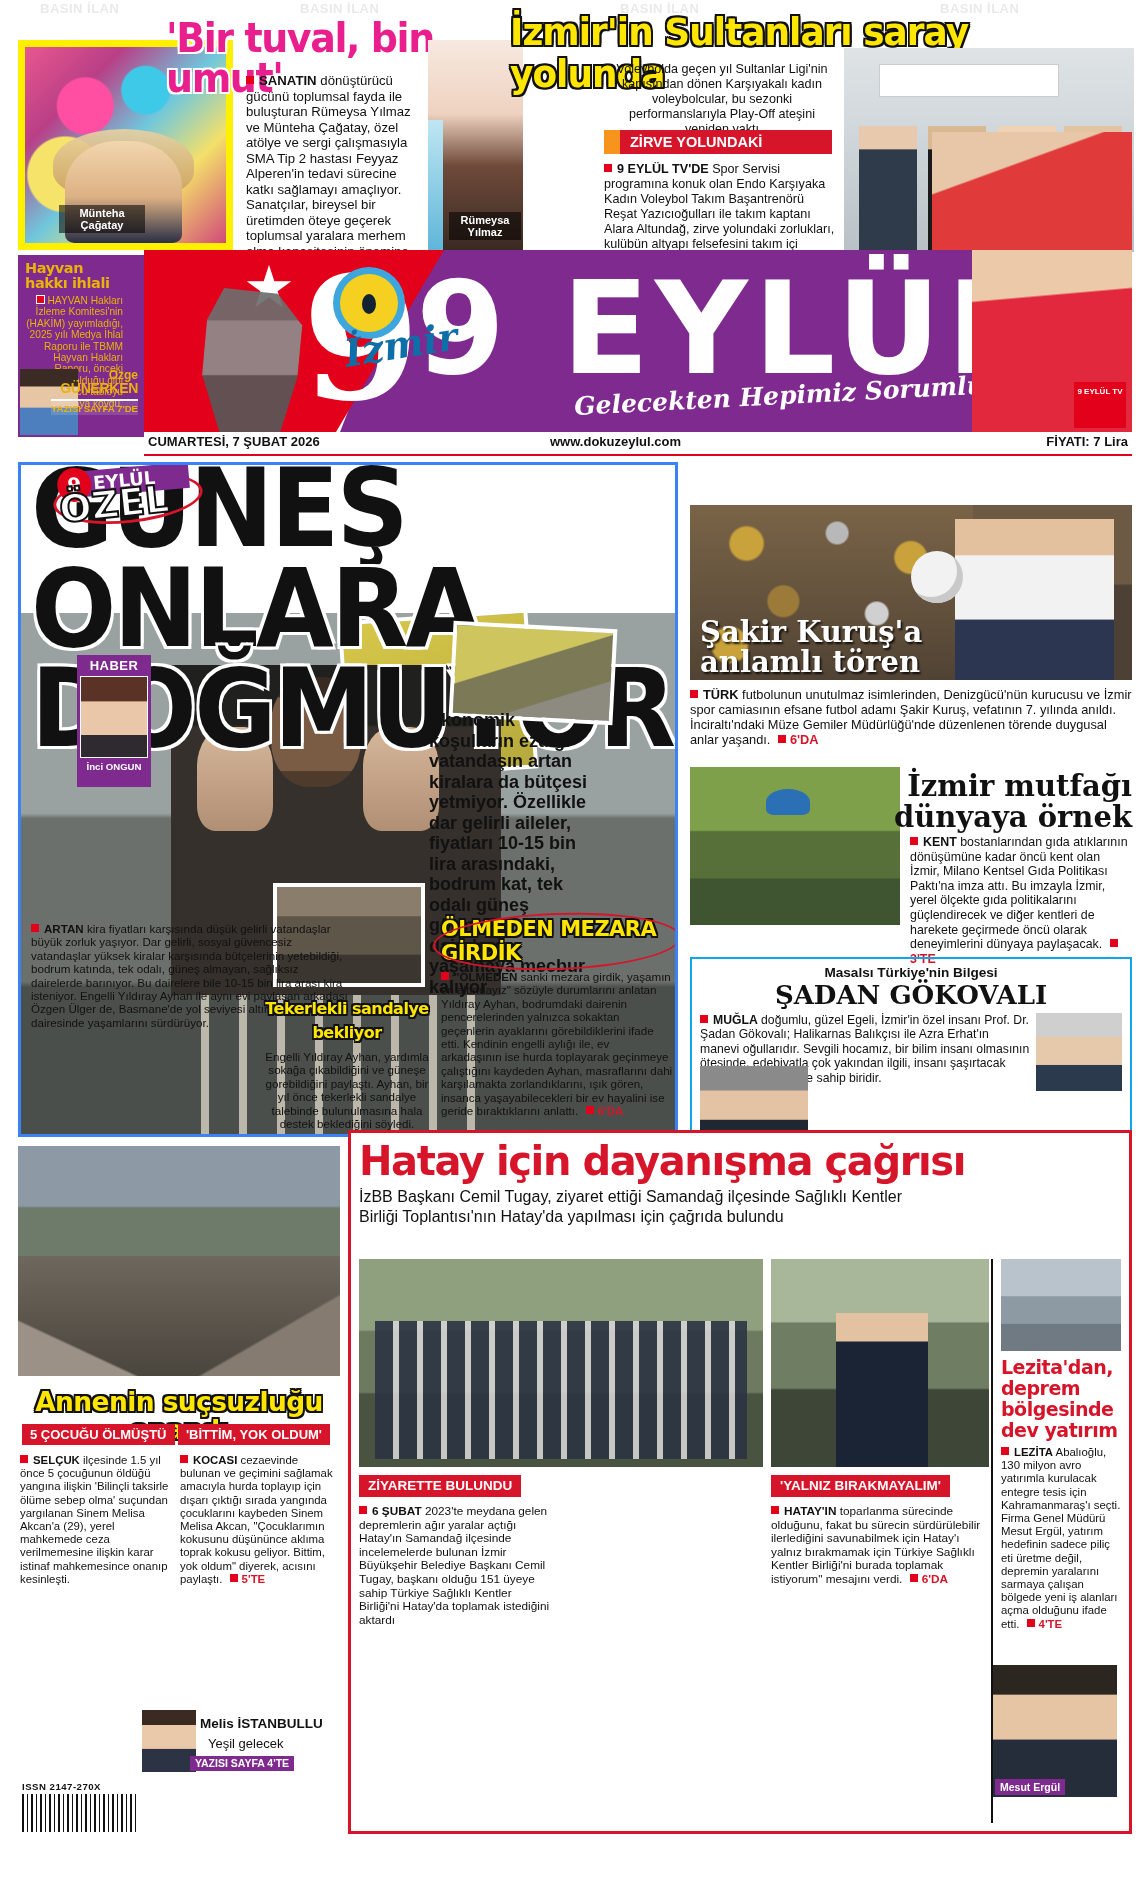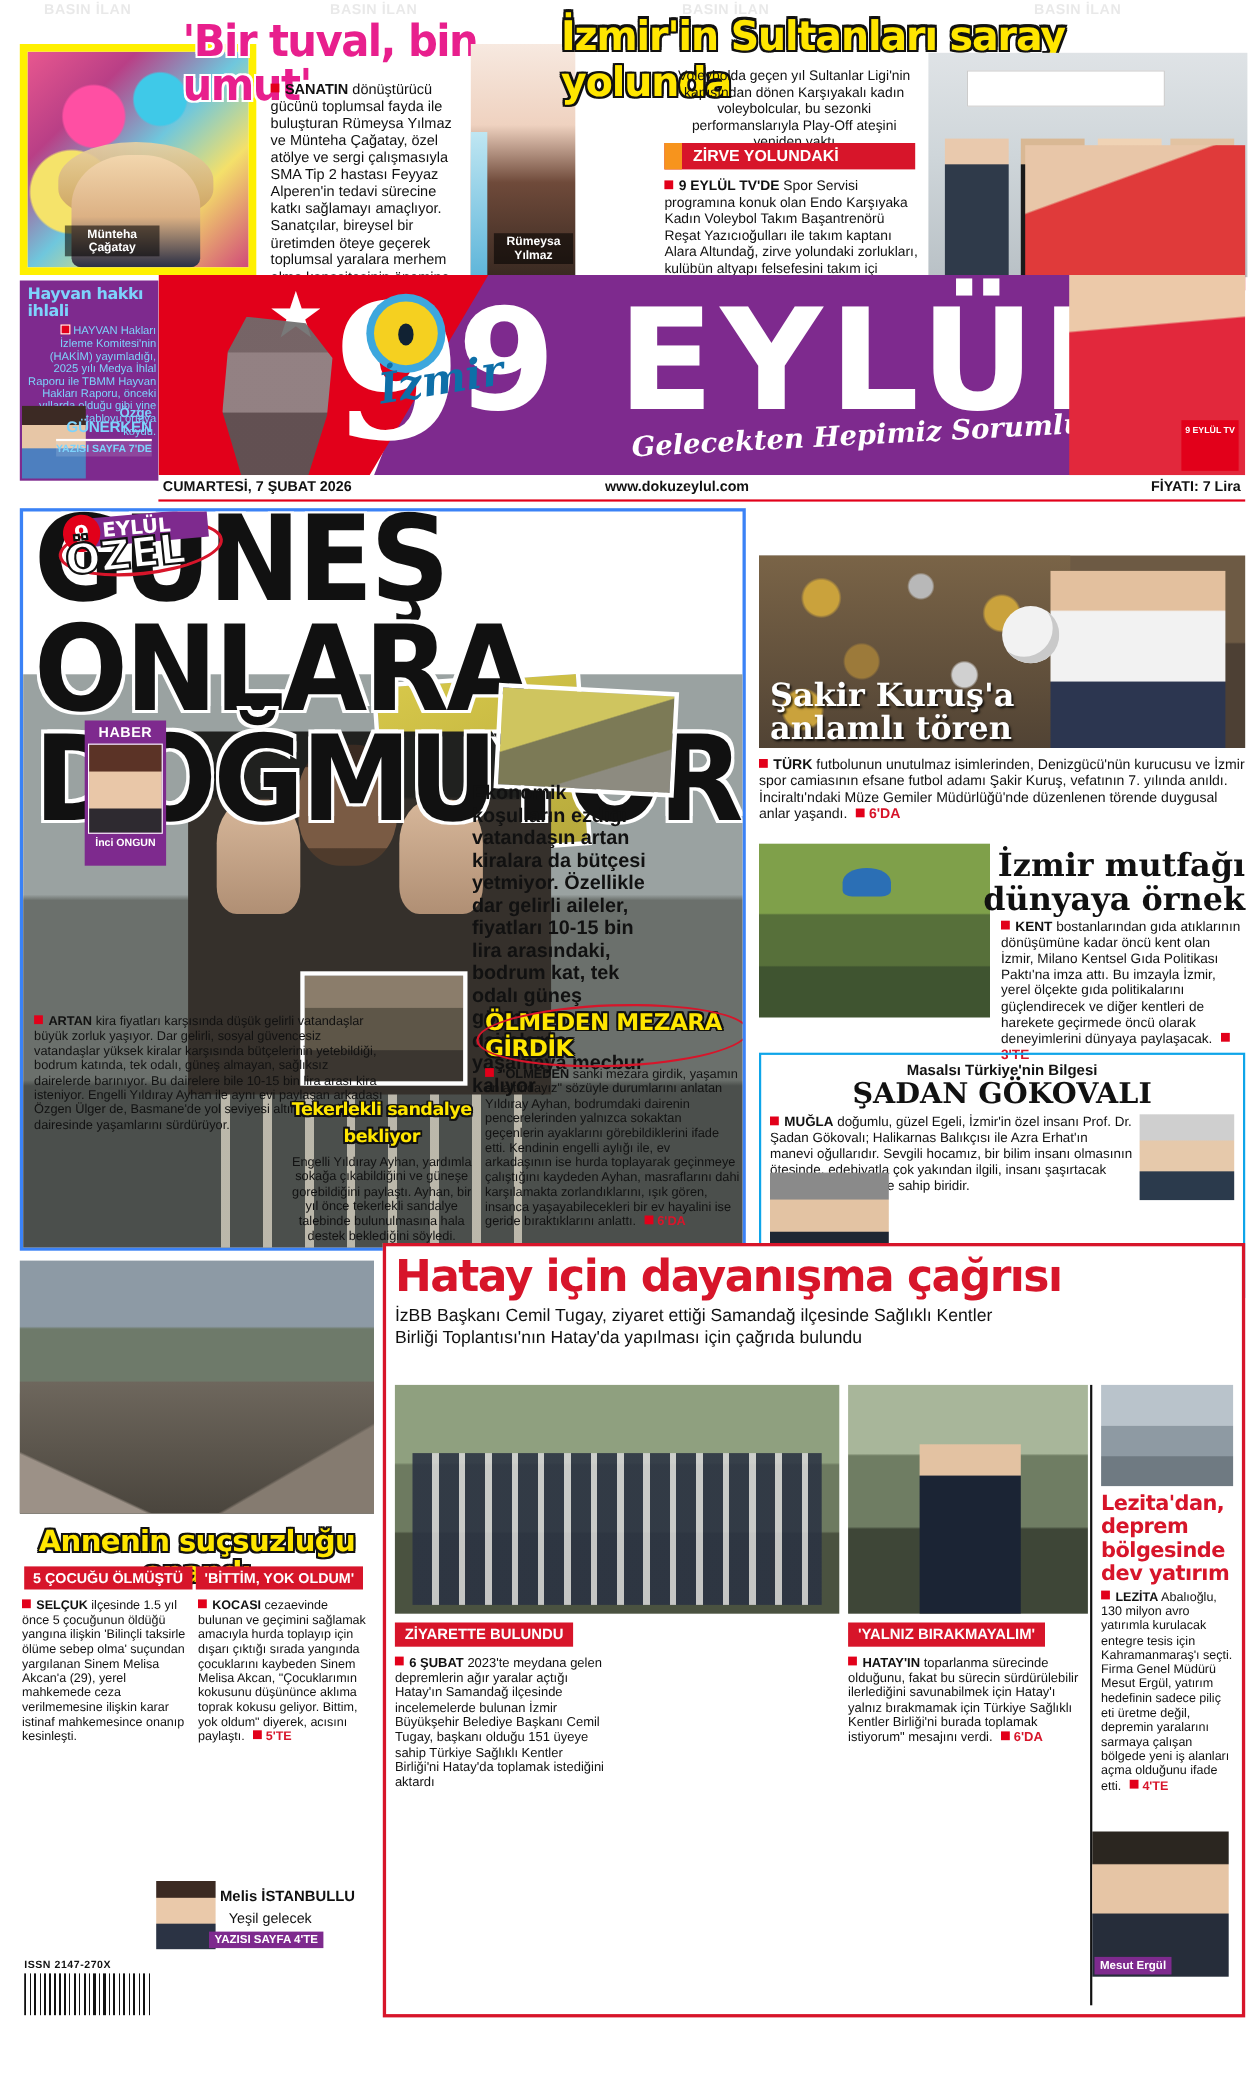--- a/index.html
+++ b/index.html
@@ -149,21 +149,21 @@
   #tr-photo .p3 { left:53%; background:linear-gradient(180deg,#f0d3b5 0 18%, #d4202c 19% 58%, #6f8ab5 59%); }
   #tr-photo .p4 { left:76%; background:linear-gradient(180deg,#e2c3a2 0 18%, #3d4a5c 19%); }
   #tr-player {
     position:absolute; right:0; top:120px; width:200px; height:132px;
     background:linear-gradient(160deg,#e8c6a8 0 30%, #e03a3a 31% 100%);
   }
 
   
   #hayvan {
     position:absolute; left:18px; top:255px; width:126px; height:182px;
-    background:#7e2a8e; color:#7dd3fc; padding:6px 2px 4px 7px;
+    background:#7e2a8e; color:#eab308; padding:6px 21px 4px 7px;
   }
   #hayvan h3 {
     font-family:"DejaVu Sans", sans-serif;
     font-size:14.5px; line-height:15px; font-weight:bold;
     letter-spacing:-.4px; margin-bottom:4px;
   }
   #hayvan p { font-size:10.2px; line-height:11.4px; text-align:right; }
   #hayvan .sq::before {
     content:""; display:inline-block; width:7px; height:7px;
     background:#e2001a; border:1px solid #fff; margin-right:3px;

